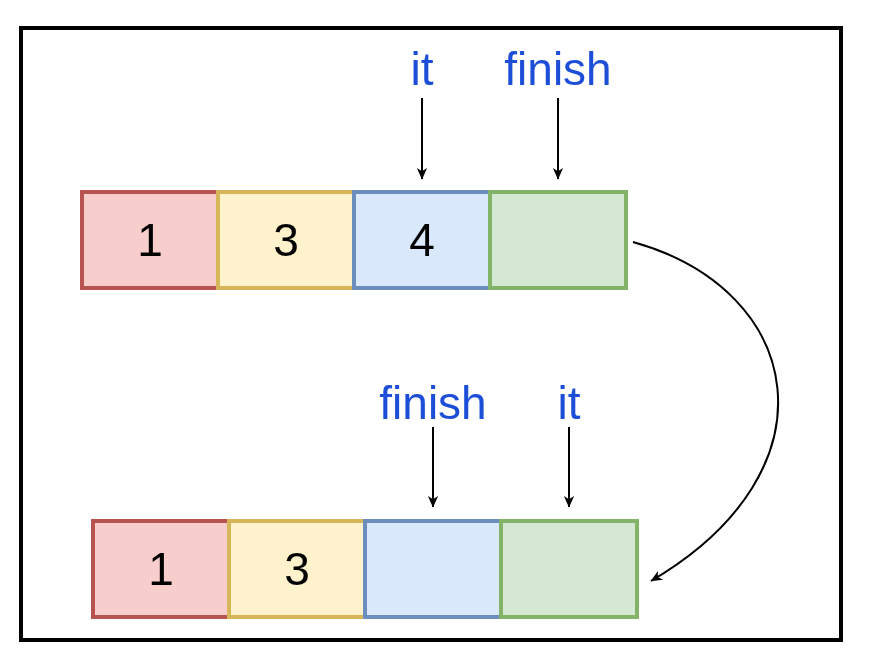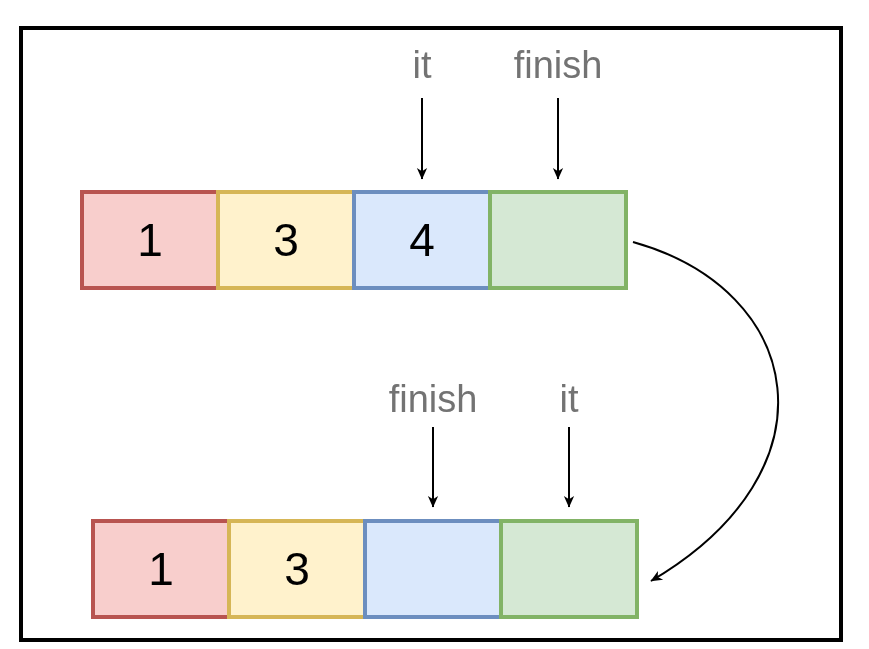--- a/index.html
+++ b/index.html
@@ -39,23 +39,23 @@
     stroke-width: 2;
     fill: none;
   }
   .arrow-head {
     fill: var(--arrow-color, #000000);
     stroke: none;
   }
   .ptr-label {
     position: absolute;
     transform: translateX(-50%);
-    font-size: 38px;
+    font-size: 46px;
     line-height: 1;
-    color: #737373;
+    color: #1d4ed8;
     white-space: nowrap;
   }
   .row {
     position: absolute;
     display: flex;
     height: 100px;
   }
   .row-top { left: 80px; top: 190px; }
   .row-bottom { left: 91px; top: 519px; }
   .cell {

